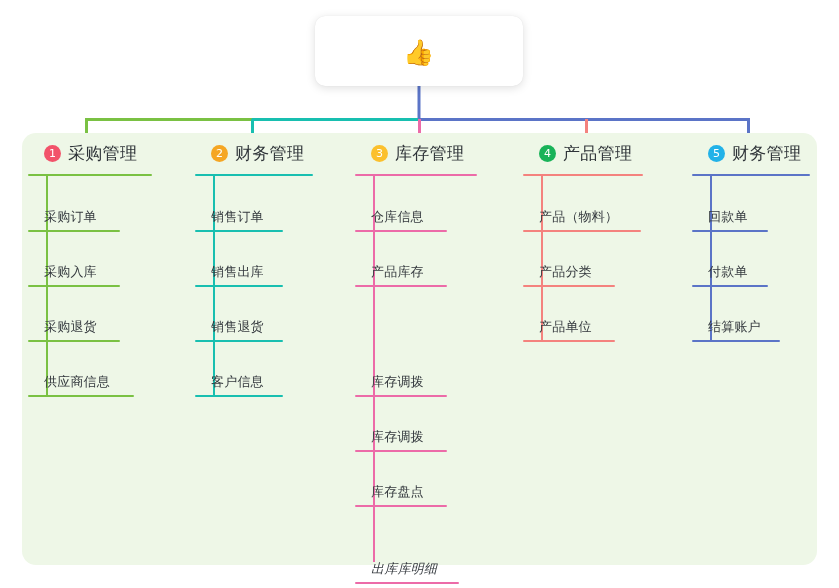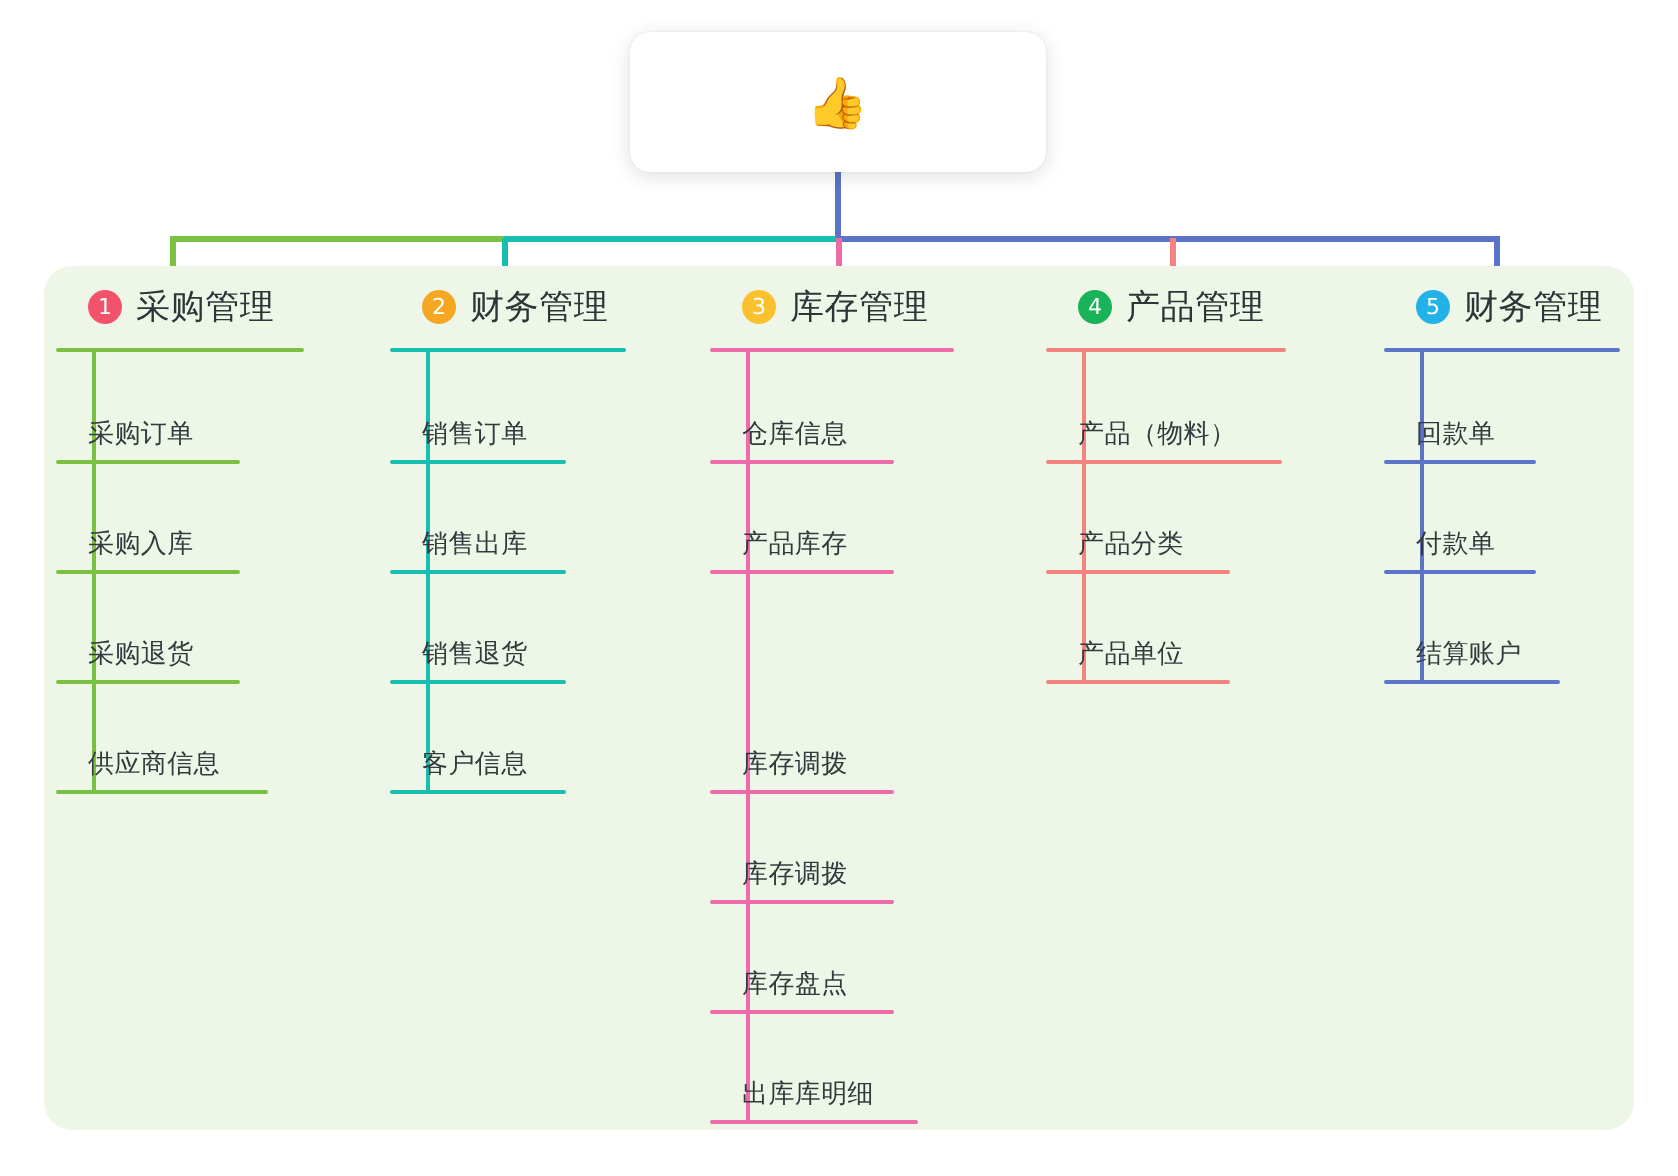--- a/index.html
+++ b/index.html
@@ -225,21 +225,21 @@
         <div class="leaf-rule" style="width: 92px; background: rgb(236, 107, 168);"></div>
       </div>
       <div class="leaf" style="top: 285px; width: 92px;">
         <span class="leaf-label">库存调拨</span>
         <div class="leaf-rule" style="width: 92px; background: rgb(236, 107, 168);"></div>
       </div>
       <div class="leaf" style="top: 340px; width: 92px;">
         <span class="leaf-label">库存盘点</span>
         <div class="leaf-rule" style="width: 92px; background: rgb(236, 107, 168);"></div>
       </div>
-      <div class="leaf" style="top: 395px; width: 104px;">
+      <div class="leaf" style="top: 417px; width: 104px; font-style: italic;">
         <span class="leaf-label">出库库明细</span>
         <div class="leaf-rule" style="width: 104px; background: rgb(236, 107, 168);"></div>
       </div>
     </div>
     <div class="column" style="left: 501px;">
       <div class="col-header" style="width: 120px;">
         <span class="badge" style="background: rgb(25, 179, 89);">4</span>
         <span class="col-title">产品管理</span>
       </div>
       <div class="col-rule" style="top: 41px; width: 120px; background: rgb(244, 130, 126);"></div>

